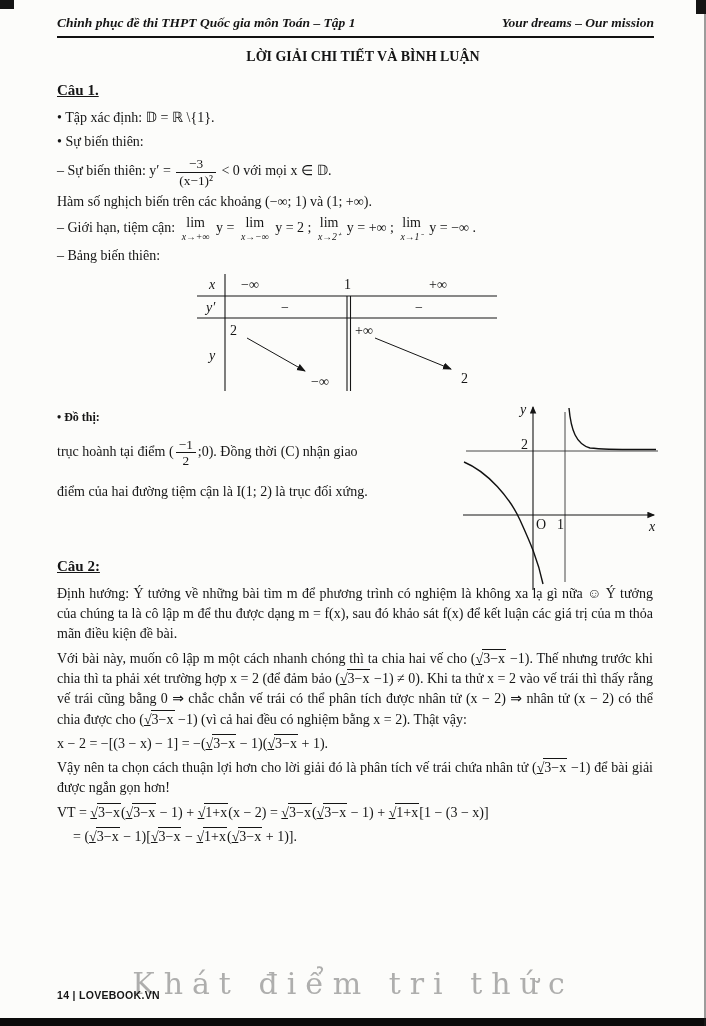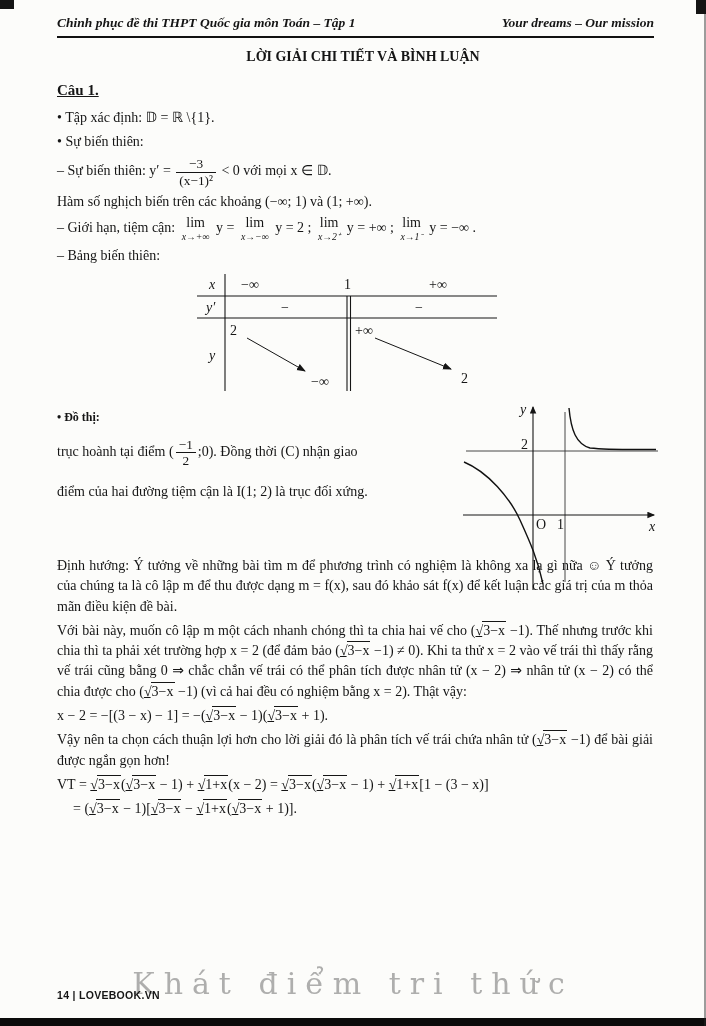--- a/index.html
+++ b/index.html
@@ -124,20 +124,21 @@
       <div class="dothi-text">
         <div>trục hoành tại điểm (<span class="frac">
               <span class="num">−1</span>
               <span class="den">2</span>
             </span>;0). Đồng thời (C) nhận giao</div>
         <div>điểm của hai đường tiệm cận là I(1; 2) là trục đối xứng.</div>
       </div>
     </section>
 
     <section>
+      <div class="h">Câu 2:</div>
       <p><span class="bold">Định hướng:</span> Ý tưởng về những bài tìm m để phương trình có nghiệm là không xa lạ gì nữa ☺ Ý tưởng của chúng ta là cô lập m để thu được dạng m = f(x), sau đó khảo sát f(x) để kết luận các giá trị của m thỏa mãn điều kiện đề bài.</p>
       <p>Với bài này, muốn cô lập m một cách nhanh chóng thì ta chia hai vế cho (<span class="sq"><span class="rad">√</span><span class="vin">3−x</span></span> −1). Thế nhưng trước khi chia thì ta phải xét trường hợp x = 2 (để đảm bảo (<span class="sq"><span class="rad">√</span><span class="vin">3−x</span></span> −1) ≠ 0). Khi ta thử x = 2 vào vế trái thì thấy rằng vế trái cũng bằng 0 ⇒ chắc chắn vế trái <span class="bold">có thể</span> phân tích được nhân tử (x − 2) ⇒ nhân tử (x − 2) có thể chia được cho (<span class="sq"><span class="rad">√</span><span class="vin">3−x</span></span> −1) (vì cả hai đều có nghiệm bằng x = 2). Thật vậy:</p>
       <p class="eq">x − 2 = −[(3 − x) − 1] = −(<span class="sq"><span class="rad">√</span><span class="vin">3−x</span></span> − 1)(<span class="sq"><span class="rad">√</span><span class="vin">3−x</span></span> + 1).</p>
       <p>Vậy nên ta chọn cách thuận lợi hơn cho lời giải đó là phân tích vế trái chứa nhân tử (<span class="sq"><span class="rad">√</span><span class="vin">3−x</span></span> −1) để bài giải được ngắn gọn hơn!</p>
       <p class="eq">VT = <span class="sq"><span class="rad">√</span><span class="vin">3−x</span></span>(<span class="sq"><span class="rad">√</span><span class="vin">3−x</span></span> − 1) + <span class="sq"><span class="rad">√</span><span class="vin">1+x</span></span>(x − 2) = <span class="sq"><span class="rad">√</span><span class="vin">3−x</span></span>(<span class="sq"><span class="rad">√</span><span class="vin">3−x</span></span> − 1) + <span class="sq"><span class="rad">√</span><span class="vin">1+x</span></span>[1 − (3 − x)]</p>
       <p class="eq indent">= (<span class="sq"><span class="rad">√</span><span class="vin">3−x</span></span> − 1)[<span class="sq"><span class="rad">√</span><span class="vin">3−x</span></span> − <span class="sq"><span class="rad">√</span><span class="vin">1+x</span></span>(<span class="sq"><span class="rad">√</span><span class="vin">3−x</span></span> + 1)].</p>
     </section>
   </div>
 
   <svg class="graph" width="205" height="195" viewBox="0 0 205 195">

